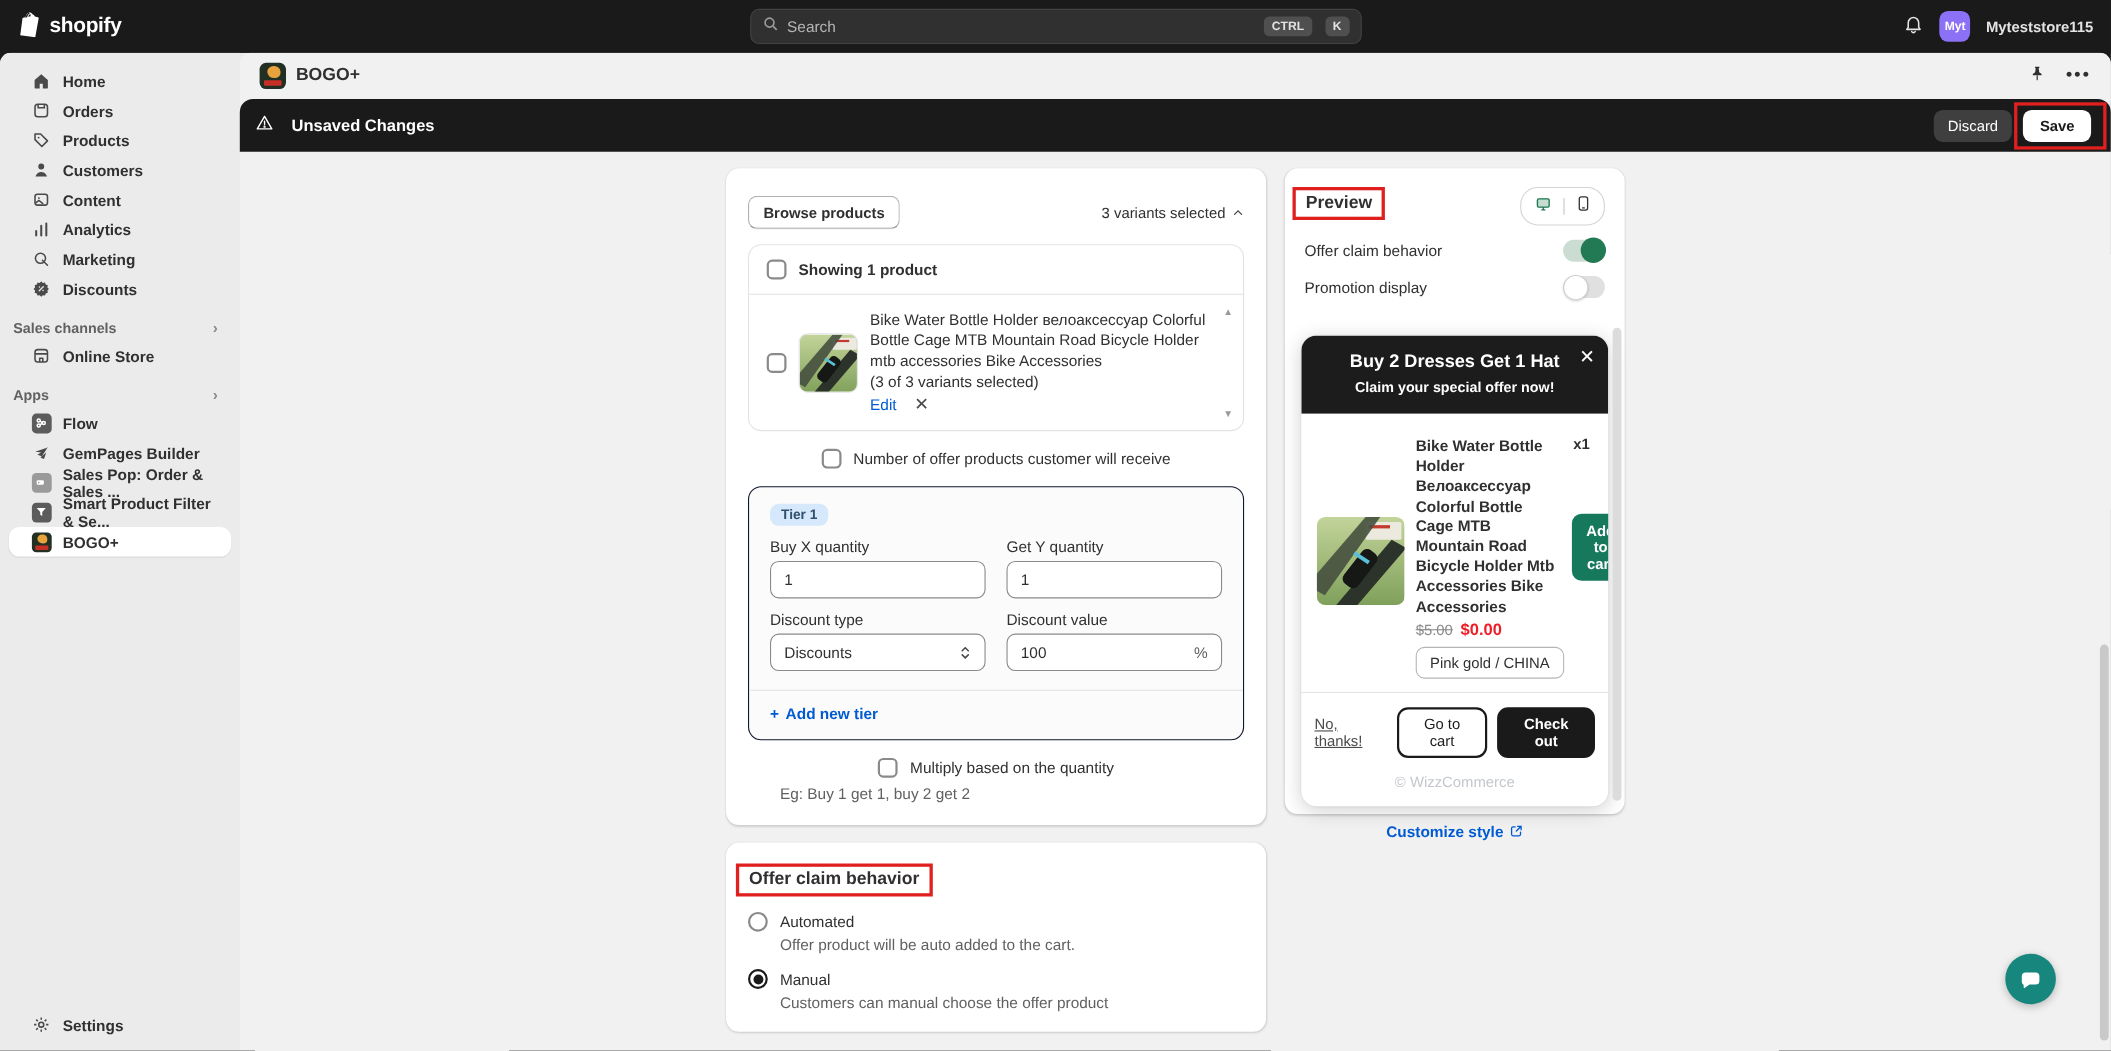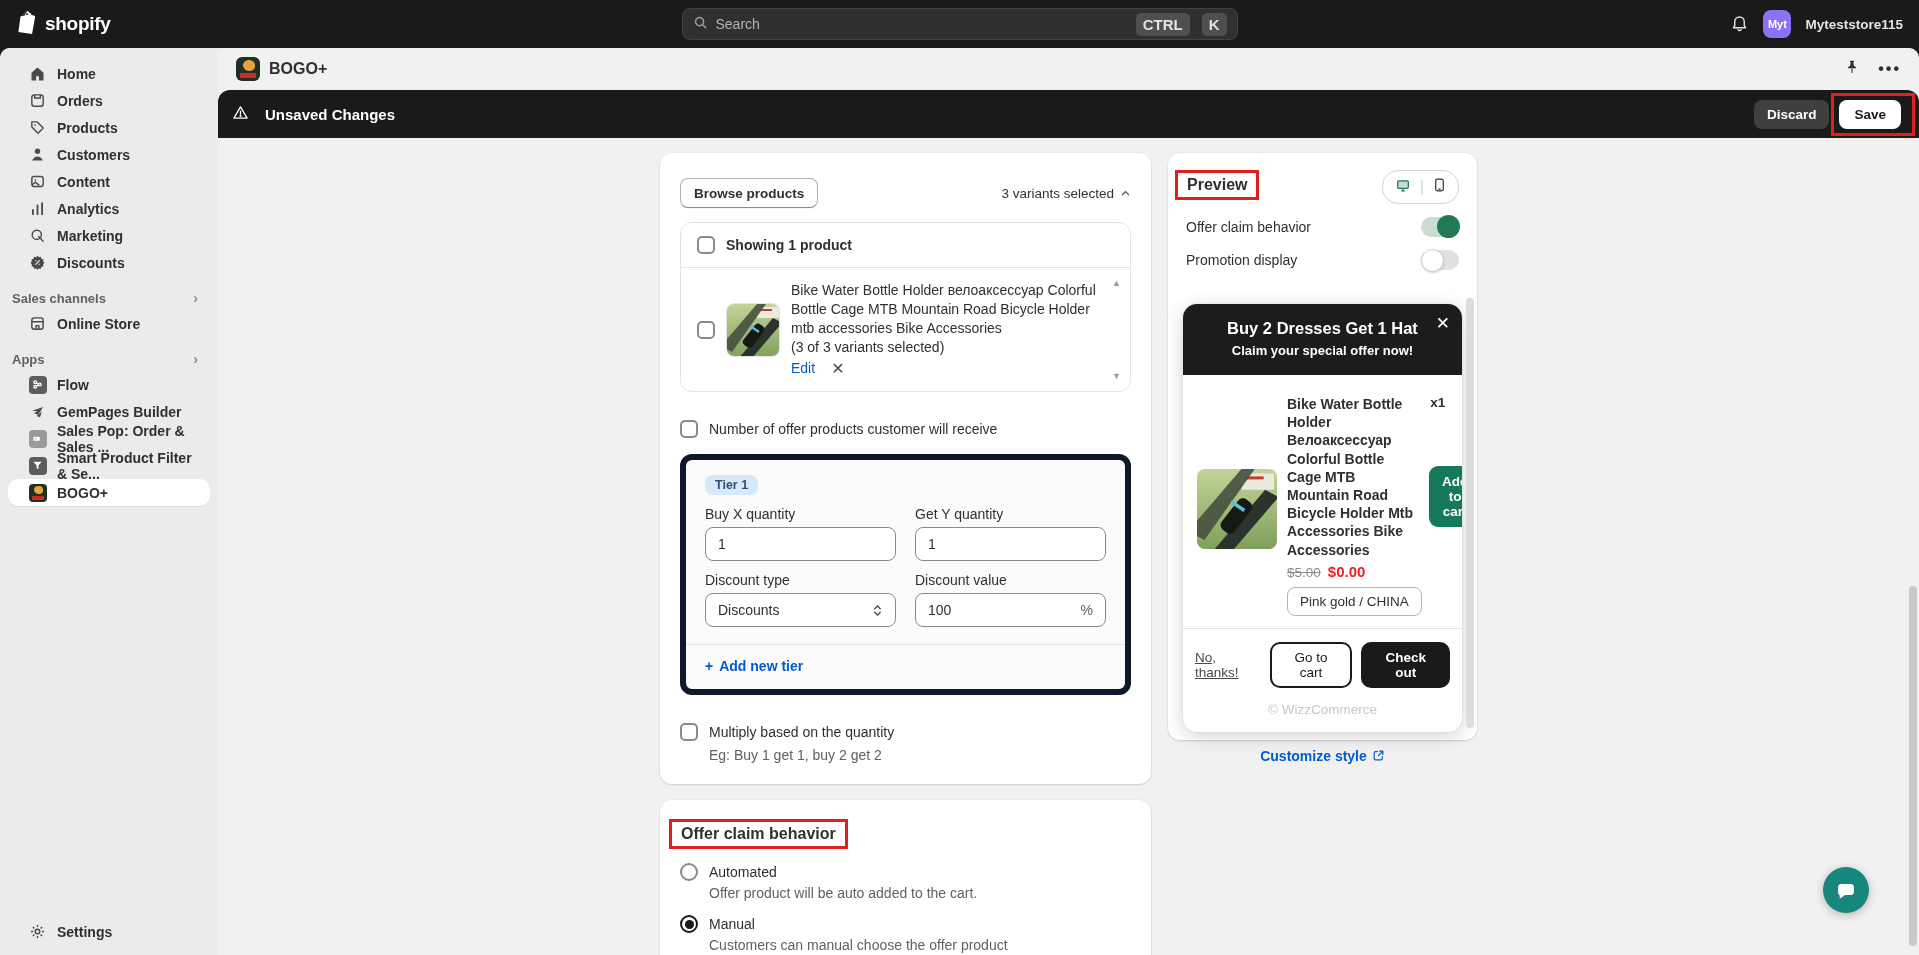--- a/index.html
+++ b/index.html
@@ -6,21 +6,21 @@
   html,body { width:1919px; height:955px; overflow:hidden; }
   body { background:#1a1a1a; font-family:"Liberation Sans",sans-serif; color:#303030; position:relative; }
 
   
   .topbar { height:48px; background:#1a1a1a; display:flex; align-items:center; padding:0 16px; position:relative;gap:46px; }
   .logo { display:flex; align-items:center; gap:7px; }
   .logo-word { color:#fff; font-weight:bold; font-size:19px; letter-spacing:-.3px; }
   .searchbox { position:absolute; left:50%; top:8px; transform:translateX(-50%); width:556px; height:32px;
     background:#303030; border:1px solid #424242; border-radius:8px; display:flex; align-items:center; padding:0 10px; gap:8px; }
   .searchbox .ph { color:#b5b5b5; font-size:14px; flex:1; }
-  .kbd { background:#4f4f50; color:#e3e3e3; font-size:15px; font-weight:bold; border-radius:5px; padding:3px 7px; margin-left:4px; }
+  .kbd { background:#4f4f50; color:#e3e3e3; font-size:11px; font-weight:bold; border-radius:5px; padding:3px 7px; margin-left:4px; }
   .top-right { margin-left:auto; display:flex; align-items:center; gap:14px; }
   .avatar { width:28px; height:28px; border-radius:8px; background:#8c71f6; color:#fff; font-size:11px; font-weight:bold;
     display:flex; align-items:center; justify-content:center; }
   .store-name { color:#e3e3e3; font-size:13.5px; font-weight:bold; }
 
   
   .frame { display:flex; height:907px; background:#ebebeb; border-radius:10px 10px 0 0; overflow:hidden; }
   .sidebar { width:218px; flex-shrink:0; background:#ebebeb; padding-top:12px; position:relative; font-size:14px; }
   .side-item { display:flex; align-items:center; gap:10px; height:27px; padding:0 12px 0 20px; margin:0 8px; border-radius:10px;
     font-weight:600; color:#303030; cursor:pointer; }
@@ -37,21 +37,21 @@
   .main-header { height:42px; display:flex; align-items:center; padding:0 18px; gap:9px; }
   .app-badge { width:24px; height:24px; border-radius:6px; background:#223024; position:relative; overflow:hidden; flex-shrink:0; }
   .app-badge .blob { position:absolute; top:3px; left:7px; width:12px; height:11px; border-radius:50% 50% 45% 55%; background:#e8a33d; }
   .app-badge .strip { position:absolute; bottom:3px; left:4px; right:4px; height:5px; background:#c62f26; border-radius:1px; }
   .page-title { font-size:16px; font-weight:700; }
   .header-actions { margin-left:auto; display:flex; align-items:center; gap:18px; color:#303030; }
 
   .savebar { height:48px; background:#1a1a1a; border-radius:12px 12px 0 0; display:flex; align-items:center; padding:0 14px; gap:10px; }
   .savebar-msg { color:#fff; font-weight:bold; font-size:15px; margin-left:6px; }
   .savebar-right { margin-left:auto; display:flex; align-items:center; gap:10px; }
-  .btn-discard { background:#3f3f3f; color:#fff; font-weight:bold; font-size:13.5px; border:none; border-radius:8px; height:29px; padding:0 13px; cursor:pointer; }
+  .btn-discard { background:#3f3f3f; color:#fff; font-weight:normal; font-size:13.5px; border:none; border-radius:8px; height:29px; padding:0 13px; cursor:pointer; }
   .btn-save { background:#fff; color:#1a1a1a; font-weight:bold; font-size:13.5px; border:none; border-radius:8px; height:29px; padding:0 15px; cursor:pointer; position:relative; }
   .save-annot { position:relative; display:inline-block; margin-right:4px; }
   .save-annot::after { content:""; position:absolute; inset:-7px -14px -7px -8px; border:3px solid #e0201f; pointer-events:none; }
 
   .content { flex:1; overflow:hidden; display:flex; justify-content:center; align-items:flex-start; gap:17px; padding-top:15px; }
   .col-left { width:491px; }
   .col-right { width:309px; }
   .card { background:#fff; border-radius:12px; box-shadow:0 1px 2px rgba(31,33,36,.15), 0 0 0 1px rgba(0,0,0,.02); padding:19px 20px; }
 
   .annot { display:inline-block; border:3px solid #e0201f; padding:3px 9px; position:relative; left:-11px; }
@@ -68,23 +68,23 @@
   .checkbox { width:18px; height:18px; border:2px solid #8a8a8a; border-radius:5px; background:#fff; flex-shrink:0; cursor:pointer; }
   .product-row { display:flex; align-items:center; gap:11px; padding:13px 26px 13px 16px; position:relative; }
   .pimg { width:54px; height:54px; border-radius:8px; overflow:hidden; flex-shrink:0; border:1px solid #e3e3e3; }
   .pinfo { font-size:14px; line-height:1.36; color:#303030; }
   .pinfo .links { display:flex; align-items:center; gap:16px; margin-top:2px; }
   .link-blue { color:#005bd3; cursor:pointer; text-decoration:none; }
   .x-icon { color:#4a4a4a; font-size:16px; line-height:1; cursor:pointer; }
   .scroll-arrow { position:absolute; right:9px; color:#9a9a9a; font-size:9px; cursor:pointer; }
   .scroll-arrow.up { top:10px; } .scroll-arrow.down { bottom:10px; }
 
-  .check-row { display:flex; align-items:center; gap:11px; margin-top:28px; font-size:14px; }
-
-  .tier-box { border:6px solid #0f172a; border-radius:12px; background:#fbfbfb; margin-top:16px; padding:15px 19px 0; }
+  .check-row { display:flex; align-items:center; gap:11px; margin-top:16px; font-size:14px;justify-content:center; }
+
+  .tier-box { border:1px solid #0f172a; border-radius:12px; background:#fbfbfb; margin-top:16px; padding:15px 19px 0; }
   .badge-tier { display:inline-block; background:#d6e8fb; color:#32506e; font-size:12.5px; font-weight:600; border-radius:8px; padding:3px 10px; }
   .tier-grid { display:grid; grid-template-columns:1fr 1fr; column-gap:19px; }
   .field-label { font-size:14px; margin:11px 0 5px; }
   .tfield { height:34px; border:1px solid #8a8a8a; border-radius:8px; background:#fff; display:flex; align-items:center; padding:0 12px; font-size:14px; width:100%; }
   input.tfield { outline:none; color:#303030; }
   .selectlike { justify-content:space-between; cursor:pointer; }
   .suffix { color:#616161; }
   .addtier { border-top:1px solid #e3e3e3; margin:17px -19px 0; padding:13px 19px 15px; font-size:14px; font-weight:600; color:#005bd3; cursor:pointer; display:flex; gap:6px; }
   .help-text { color:#616161; font-size:14px; margin:6px 0 2px 29px; }
 

